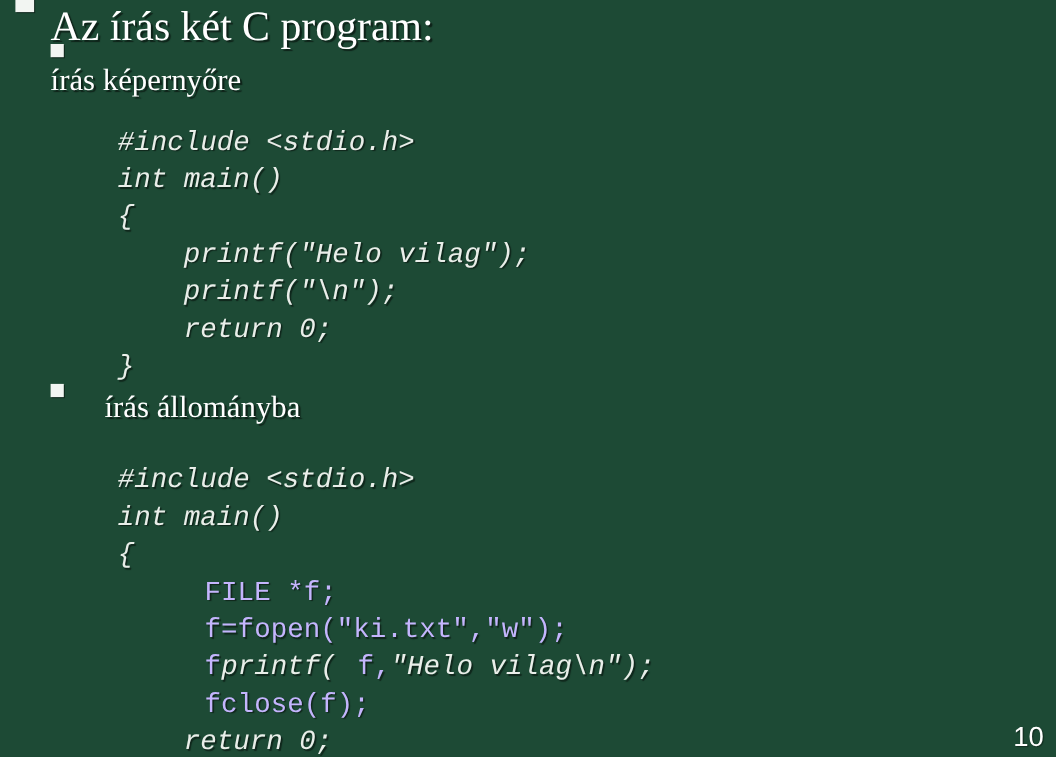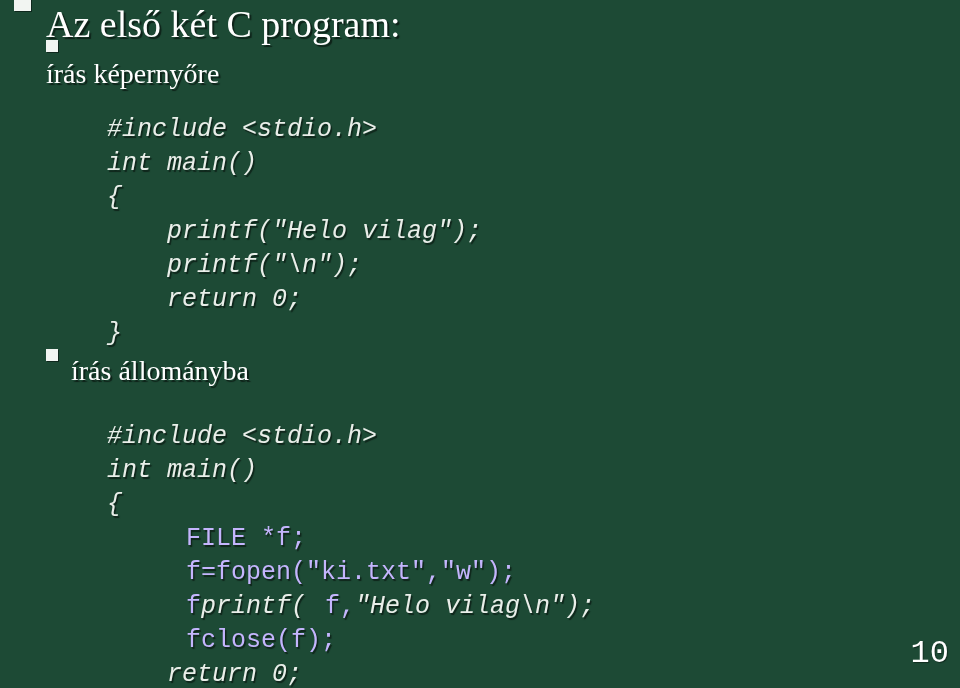--- a/index.html
+++ b/index.html
@@ -74,46 +74,46 @@
     text-shadow: 1.5px 1.5px 1px rgba(0,0,0,0.5);
   }
   .code .ln { display: block; white-space: pre; }
   .w { color: #e9eee9; font-style: italic; }
   .y { color: #c4b5fd; margin-left: 19px; }
 
   
   .page-num {
     position: absolute;
     right: 11px;
-    bottom: 20px;
-    font-family: Liberation Mono, monospace;
-    font-size: 32px;
+    bottom: 4px;
+    font-family: Liberation Sans, sans-serif;
+    font-size: 25px;
     line-height: 28px;
     color: #ffffff;
     text-shadow: 1px 1px 1px rgba(0,0,0,0.4);
   }
 </style>
 </head>
 <body>
 
 <div id="slide">
 
   <div class="row-l1">
     <span class="bullet-sq b1"></span>
-    <span class="title-text">Az első két C program:</span>
+    <span class="title-text">Az írás két C program:</span>
   </div>
 
   <div class="row-l2" style="left:46px; top:46px;flex-direction:column;">
     <span class="bullet-sq b2"></span>
     <span class="sub-text">írás képernyőre</span>
   </div>
 
   <pre class="code" style="left:107px; top:88px;"><span class="ln"><span class="w">#include &lt;stdio.h&gt;</span></span><span class="ln"><span class="w">int main()</span></span><span class="ln"><span class="w">{</span></span><span class="ln"><span class="w">    printf("Helo vilag");</span></span><span class="ln"><span class="w">    printf("\n");</span></span><span class="ln"><span class="w">    return 0;</span></span><span class="ln"><span class="w">}</span></span></pre>
 
-  <div class="row-l2" style="left:46px; top:355px;">
+  <div class="row-l2" style="left:46px; top:355px;gap:24px;">
     <span class="bullet-sq b2"></span>
     <span class="sub-text">írás állományba</span>
   </div>
 
   <pre class="code" style="left:107px; top:395px;"><span class="ln"><span class="w">#include &lt;stdio.h&gt;</span></span><span class="ln"><span class="w">int main()</span></span><span class="ln"><span class="w">{</span></span><span class="ln"><span class="w">    </span><span class="y">FILE *f;</span></span><span class="ln"><span class="w">    </span><span class="y">f=fopen("ki.txt","w");</span></span><span class="ln"><span class="w">    </span><span class="y">f</span><span class="w">printf(</span><span class="y">f,</span><span class="w">"Helo vilag\n");</span></span><span class="ln"><span class="w">    </span><span class="y">fclose(f);</span></span><span class="ln"><span class="w">    </span><span class="w">return 0;</span></span></pre>
 
   <div class="page-num">10</div>
 
 </div>
 

